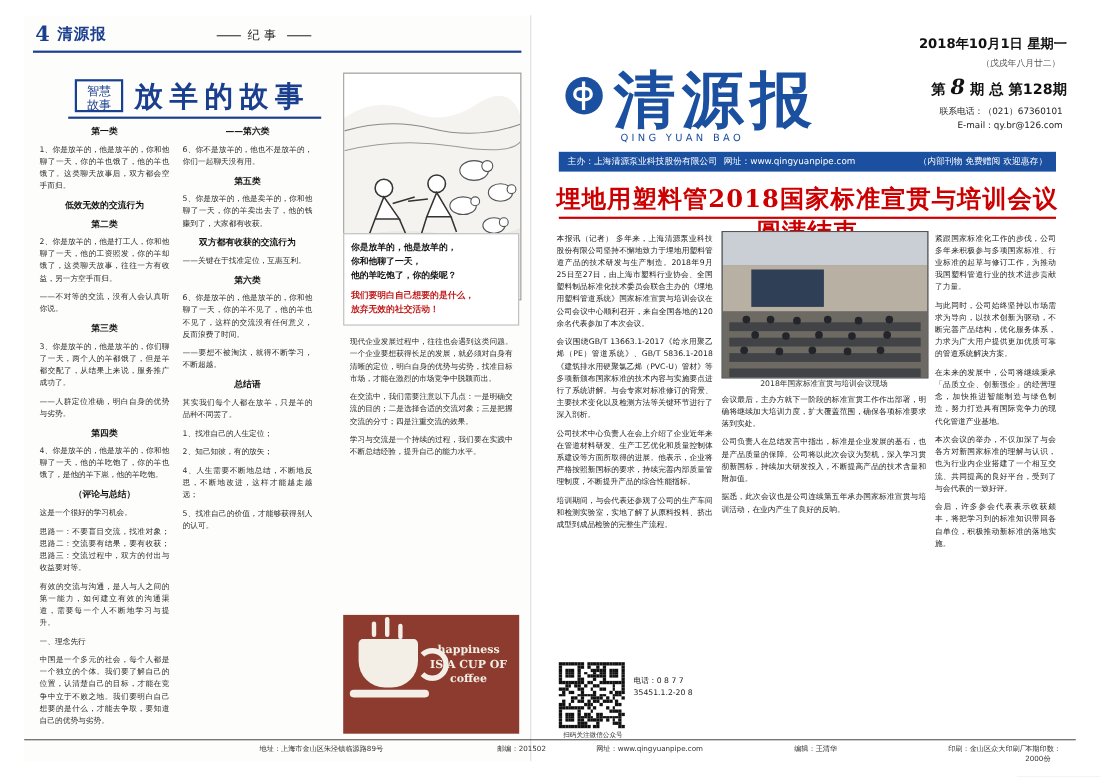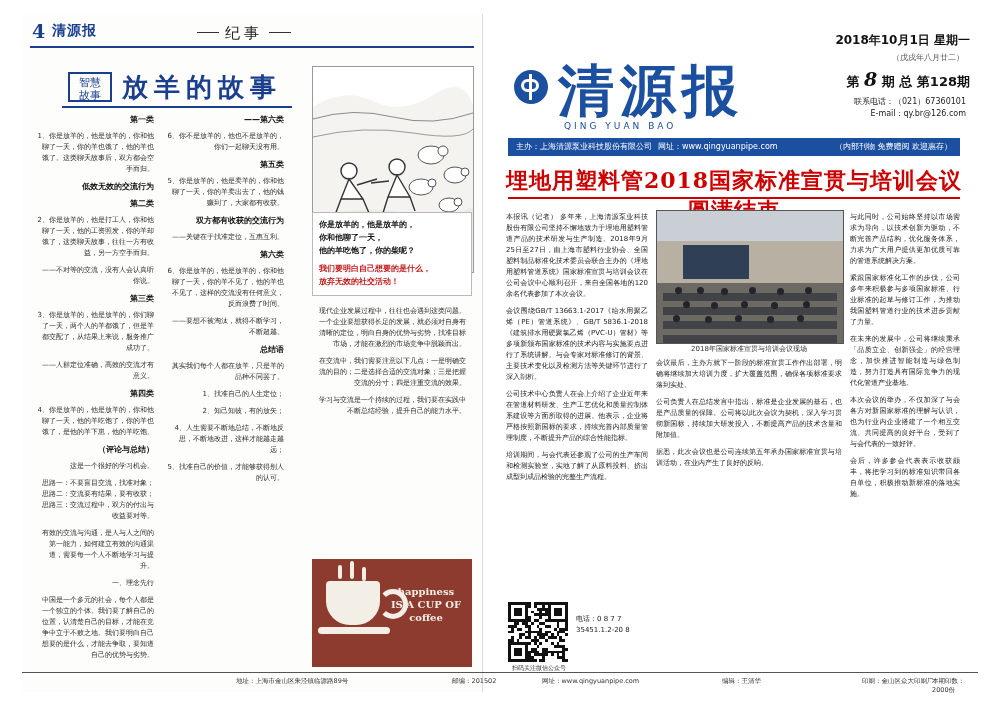--- a/index.html
+++ b/index.html
@@ -26,21 +26,21 @@
   .lp-pagenum{
     position:absolute;left:2px;top:0px;font-size:19px;font-weight:bold;
     color:#1b3f8f;font-family:"DejaVu Serif","Liberation Serif",serif;
   }
   .lp-masthead-mini{
     position:absolute;left:22px;top:2px;font-size:14px;font-weight:bold;
     color:#1b3f8f;letter-spacing:1px;
     font-family:"DejaVu Serif","Liberation Serif",serif;
   }
   .lp-section{
-    position:absolute;left:195px;top:4px;font-size:15px;color:#222;
+    position:absolute;left:195px;top:4px;font-size:11px;color:#222;
     letter-spacing:4px;
   }
   .lp-section:before,.lp-section:after{
     content:"";position:absolute;top:8px;width:22px;height:1px;background:#333;
   }
   .lp-section:before{left:-28px;}
   .lp-section:after{right:-28px;}
 
   .headline-box{
     position:absolute;left:46px;top:58px;width:44px;height:30px;
@@ -91,21 +91,21 @@
     position:absolute;left:6px;top:68px;width:72px;height:7px;background:#f3efe6;border-radius:4px;
   }
   .steam{position:absolute;background:#f3efe6;width:4px;height:14px;border-radius:3px;}
   .coffee-text{
     position:absolute;right:8px;top:26px;width:76px;color:#f3efe6;
     font-size:10px;line-height:13px;font-weight:bold;text-align:center;
     font-family:"DejaVu Serif","Liberation Serif",serif;
   }
 
   .col{position:absolute;font-size:7px;line-height:11px;color:#2b2b2b;text-align:justify;}
-  .col p{margin:0 0 6px 0;text-align:right;}
+  .col p{margin:0 0 6px 0;}
   .subhead{text-align:center;font-weight:bold;color:#111;margin:5px 0 4px;font-size:8px;}
 
   
   .right-page{
     position:absolute;left:484px;top:14px;width:494px;height:678px;background:#fff;
   }
   .logo-mark{
     position:absolute;left:30px;top:56px;width:34px;height:34px;border-radius:50%;
     background:#1b4fa0;
   }
@@ -257,21 +257,21 @@
 
     <div class="col" id="lcol1" style="left:14px;top:100px;width:118px;height:550px;overflow:hidden;">
         <p class="subhead">第一类</p>
         <p>1、你是放羊的，他是放羊的，你和他聊了一天，你的羊也饿了，他的羊也饿了。这类聊天故事后，双方都会空手而归。</p>
         <p class="subhead">低效无效的交流行为</p>
         <p class="subhead">第二类</p>
         <p>2、你是放羊的，他是打工人，你和他聊了一天，他的工资照发，你的羊却饿了，这类聊天故事，往往一方有收益，另一方空手而归。</p>
         <p>——不对等的交流，没有人会认真听你说。</p>
         <p class="subhead">第三类</p>
         <p>3、你是放羊的，他是放羊的，你们聊了一天，两个人的羊都饿了，但是羊都交配了，从结果上来说，服务推广成功了。</p>
-        <p>——人群定位准确，高效的交流才有意义。</p>
+        <p>——人群定位准确，明白自身的优势与劣势。</p>
         <p class="subhead">第四类</p>
         <p>4、你是放羊的，他是放羊的，你和他聊了一天，他的羊吃饱了，你的羊也饿了，是他的羊下崽，他的羊吃饱。</p>
         <p class="subhead">（评论与总结）</p>
         <p>这是一个很好的学习机会。</p>
         <p>思路一：不要盲目交流，找准对象；思路二：交流要有结果，要有收获；思路三：交流过程中，双方的付出与收益要对等。</p>
         <p>有效的交流与沟通，是人与人之间的第一能力，如何建立有效的沟通渠道，需要每一个人不断地学习与提升。</p>
         <p>一、理念先行</p>
         <p>中国是一个多元的社会，每个人都是一个独立的个体。我们要了解自己的位置，认清楚自己的目标，才能在竞争中立于不败之地。我们要明白自己想要的是什么，才能去争取，要知道自己的优势与劣势。</p>
       </div>
     <div class="col" id="lcol2" style="left:144px;top:100px;width:118px;height:550px;overflow:hidden;">
@@ -370,22 +370,22 @@
         <p>会议围绕GB/T 13663.1-2017《给水用聚乙烯（PE）管道系统》、GB/T 5836.1-2018《建筑排水用硬聚氯乙烯（PVC-U）管材》等多项新颁布国家标准的技术内容与实施要点进行了系统讲解。与会专家对标准修订的背景、主要技术变化以及检测方法等关键环节进行了深入剖析。</p>
         <p>公司技术中心负责人在会上介绍了企业近年来在管道材料研发、生产工艺优化和质量控制体系建设等方面所取得的进展。他表示，企业将严格按照新国标的要求，持续完善内部质量管理制度，不断提升产品的综合性能指标。</p>
         <p>培训期间，与会代表还参观了公司的生产车间和检测实验室，实地了解了从原料投料、挤出成型到成品检验的完整生产流程。</p>
       </div>
     <div class="rcol" id="rcol2" style="left:172px;top:344px;width:186px;height:312px;overflow:hidden;">
         <p>会议最后，主办方就下一阶段的标准宣贯工作作出部署，明确将继续加大培训力度，扩大覆盖范围，确保各项标准要求落到实处。</p>
         <p>公司负责人在总结发言中指出，标准是企业发展的基石，也是产品质量的保障。公司将以此次会议为契机，深入学习贯彻新国标，持续加大研发投入，不断提高产品的技术含量和附加值。</p>
         <p>据悉，此次会议也是公司连续第五年承办国家标准宣贯与培训活动，在业内产生了良好的反响。</p>
       </div>
     <div class="rcol" id="rcol3" style="left:366px;top:198px;width:110px;height:456px;overflow:hidden;">
+        <p>紧跟国家标准化工作的步伐，公司多年来积极参与多项国家标准、行业标准的起草与修订工作，为推动我国塑料管道行业的技术进步贡献了力量。</p>
         <p>与此同时，公司始终坚持以市场需求为导向，以技术创新为驱动，不断完善产品结构，优化服务体系，力求为广大用户提供更加优质可靠的管道系统解决方案。</p>
-        <p>紧跟国家标准化工作的步伐，公司多年来积极参与多项国家标准、行业标准的起草与修订工作，为推动我国塑料管道行业的技术进步贡献了力量。</p>
         <p>在未来的发展中，公司将继续秉承「品质立企、创新强企」的经营理念，加快推进智能制造与绿色制造，努力打造具有国际竞争力的现代化管道产业基地。</p>
         <p>本次会议的举办，不仅加深了与会各方对新国家标准的理解与认识，也为行业内企业搭建了一个相互交流、共同提高的良好平台，受到了与会代表的一致好评。</p>
         <p>会后，许多参会代表表示收获颇丰，将把学习到的标准知识带回各自单位，积极推动新标准的落地实施。</p>
       </div>
 
     <div class="qr" id="qrbox">
         <div class="qr-cell" style="left: 0px; top: 0px; width: 2.85714px; height: 2.85714px;"></div>
         <div class="qr-cell" style="left: 2.85714px; top: 0px; width: 2.85714px; height: 2.85714px;"></div>
         <div class="qr-cell" style="left: 5.71429px; top: 0px; width: 2.85714px; height: 2.85714px;"></div>
         <div class="qr-cell" style="left: 8.57143px; top: 0px; width: 2.85714px; height: 2.85714px;"></div>

